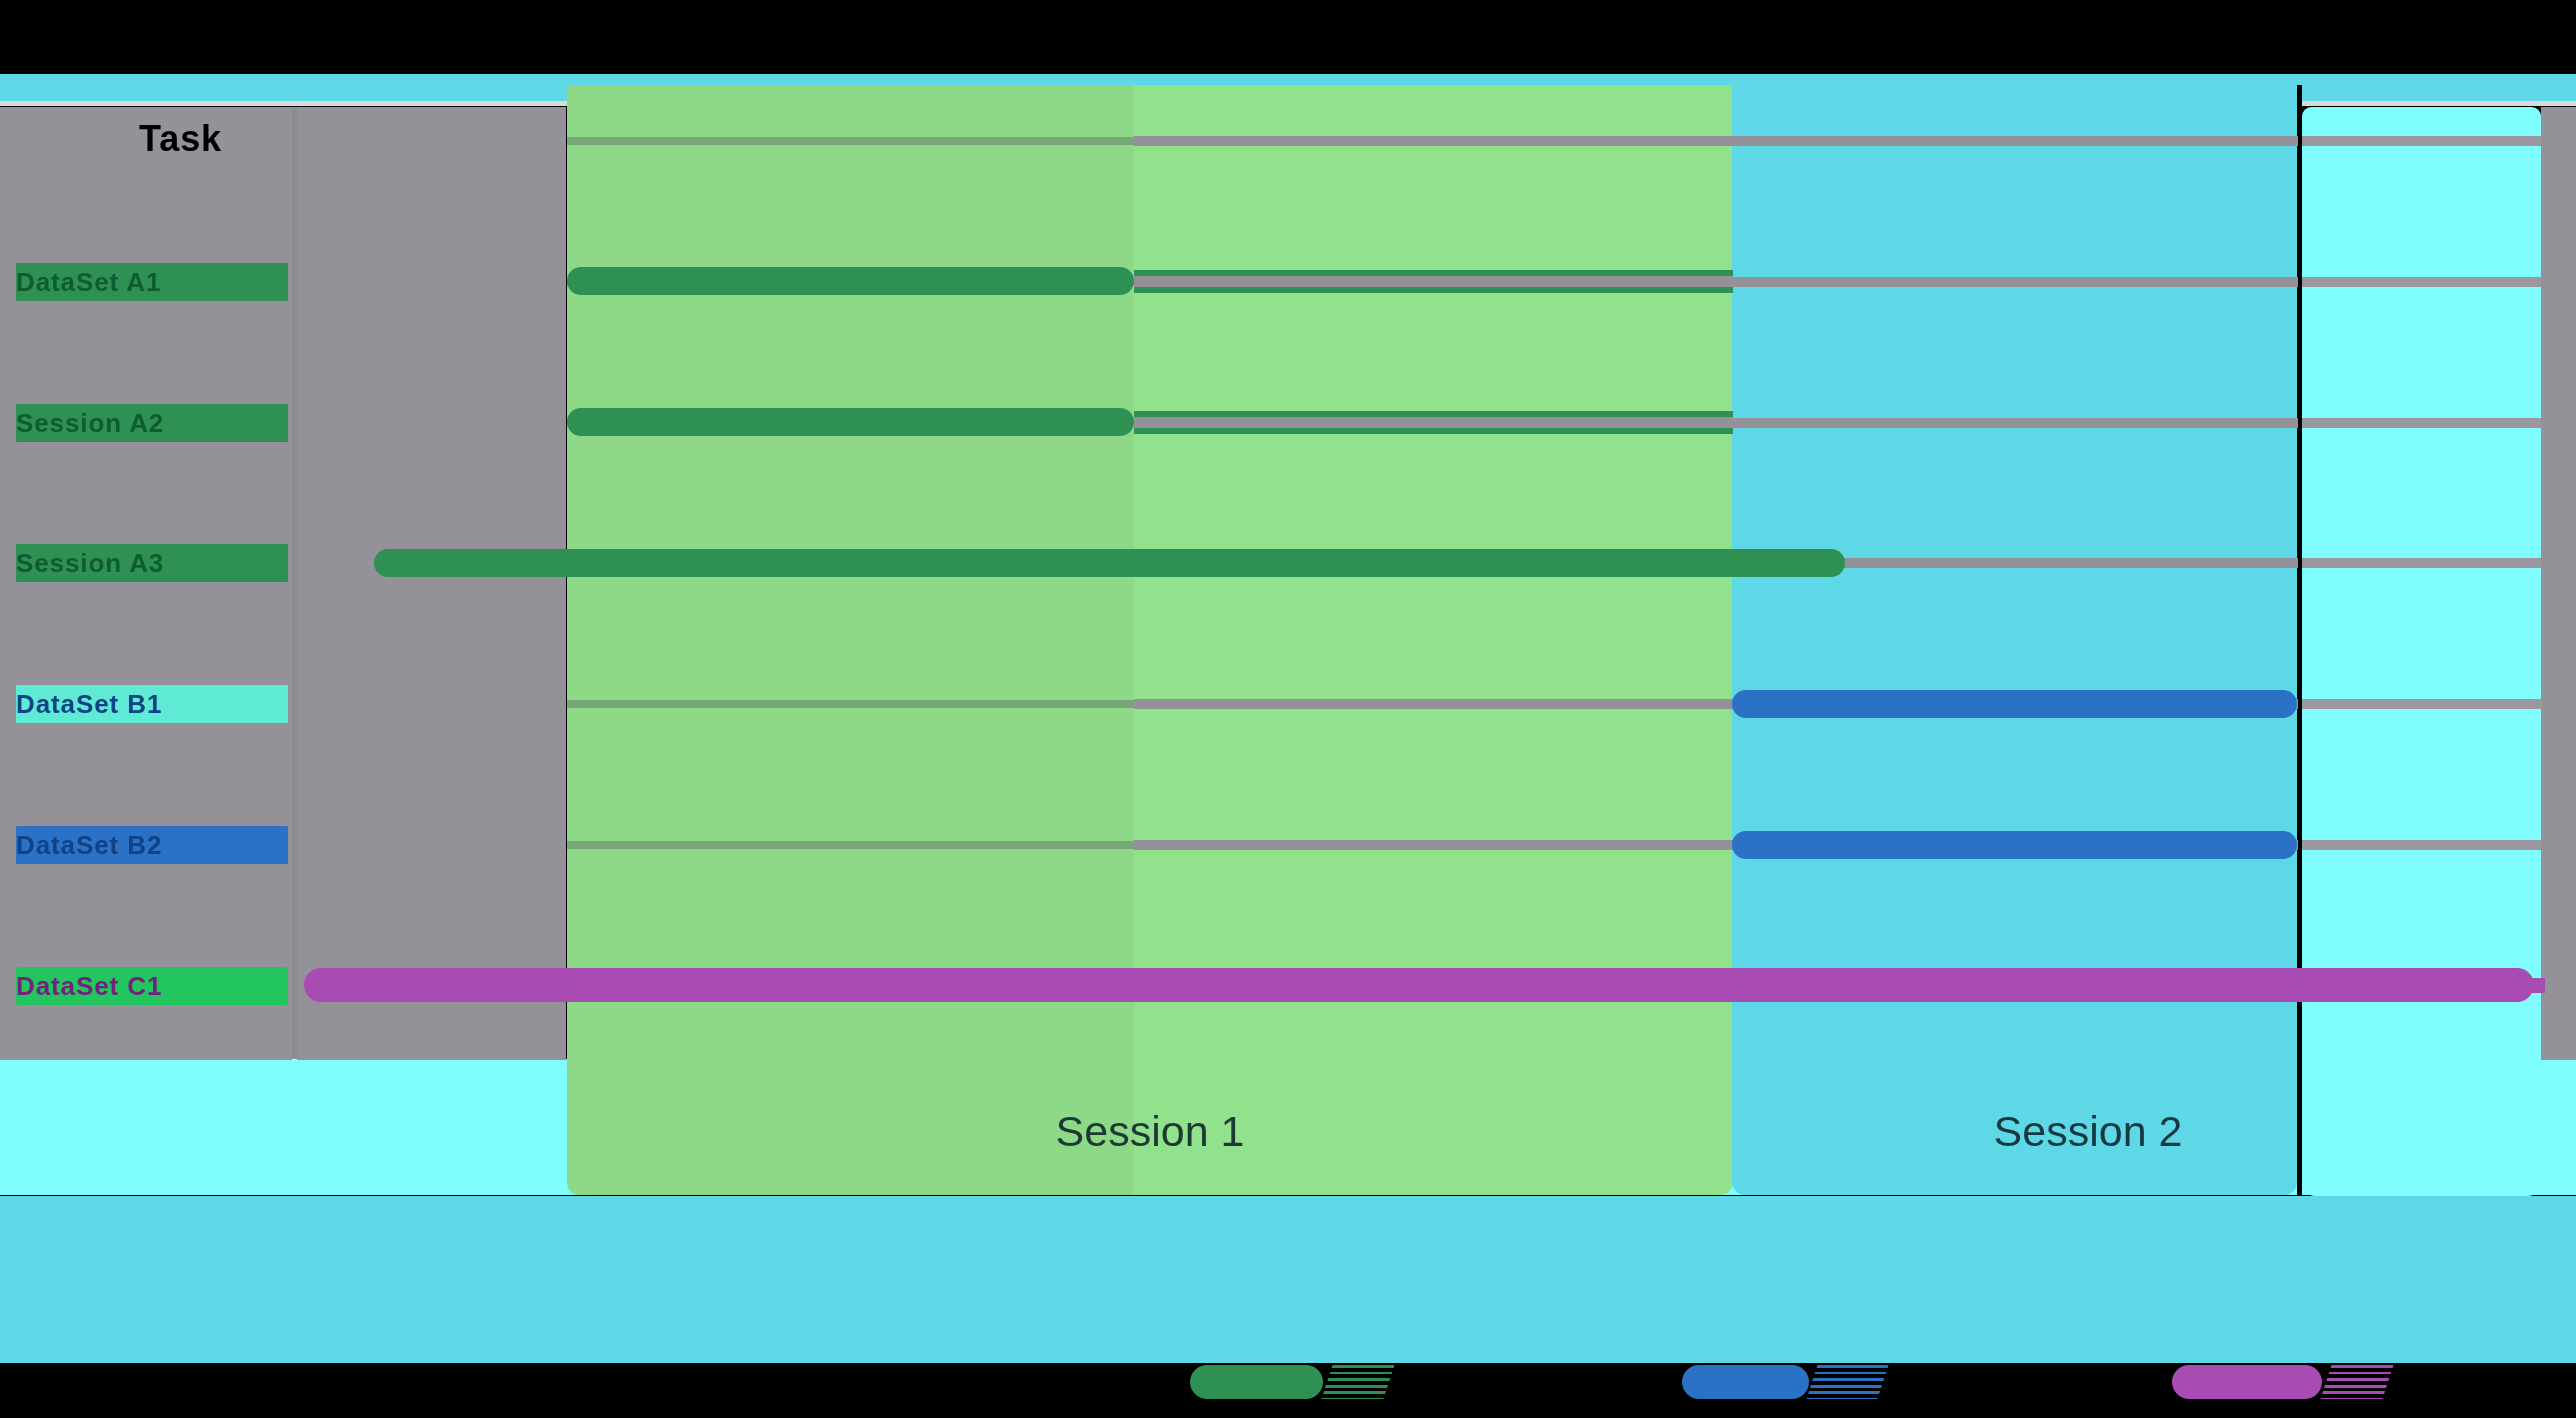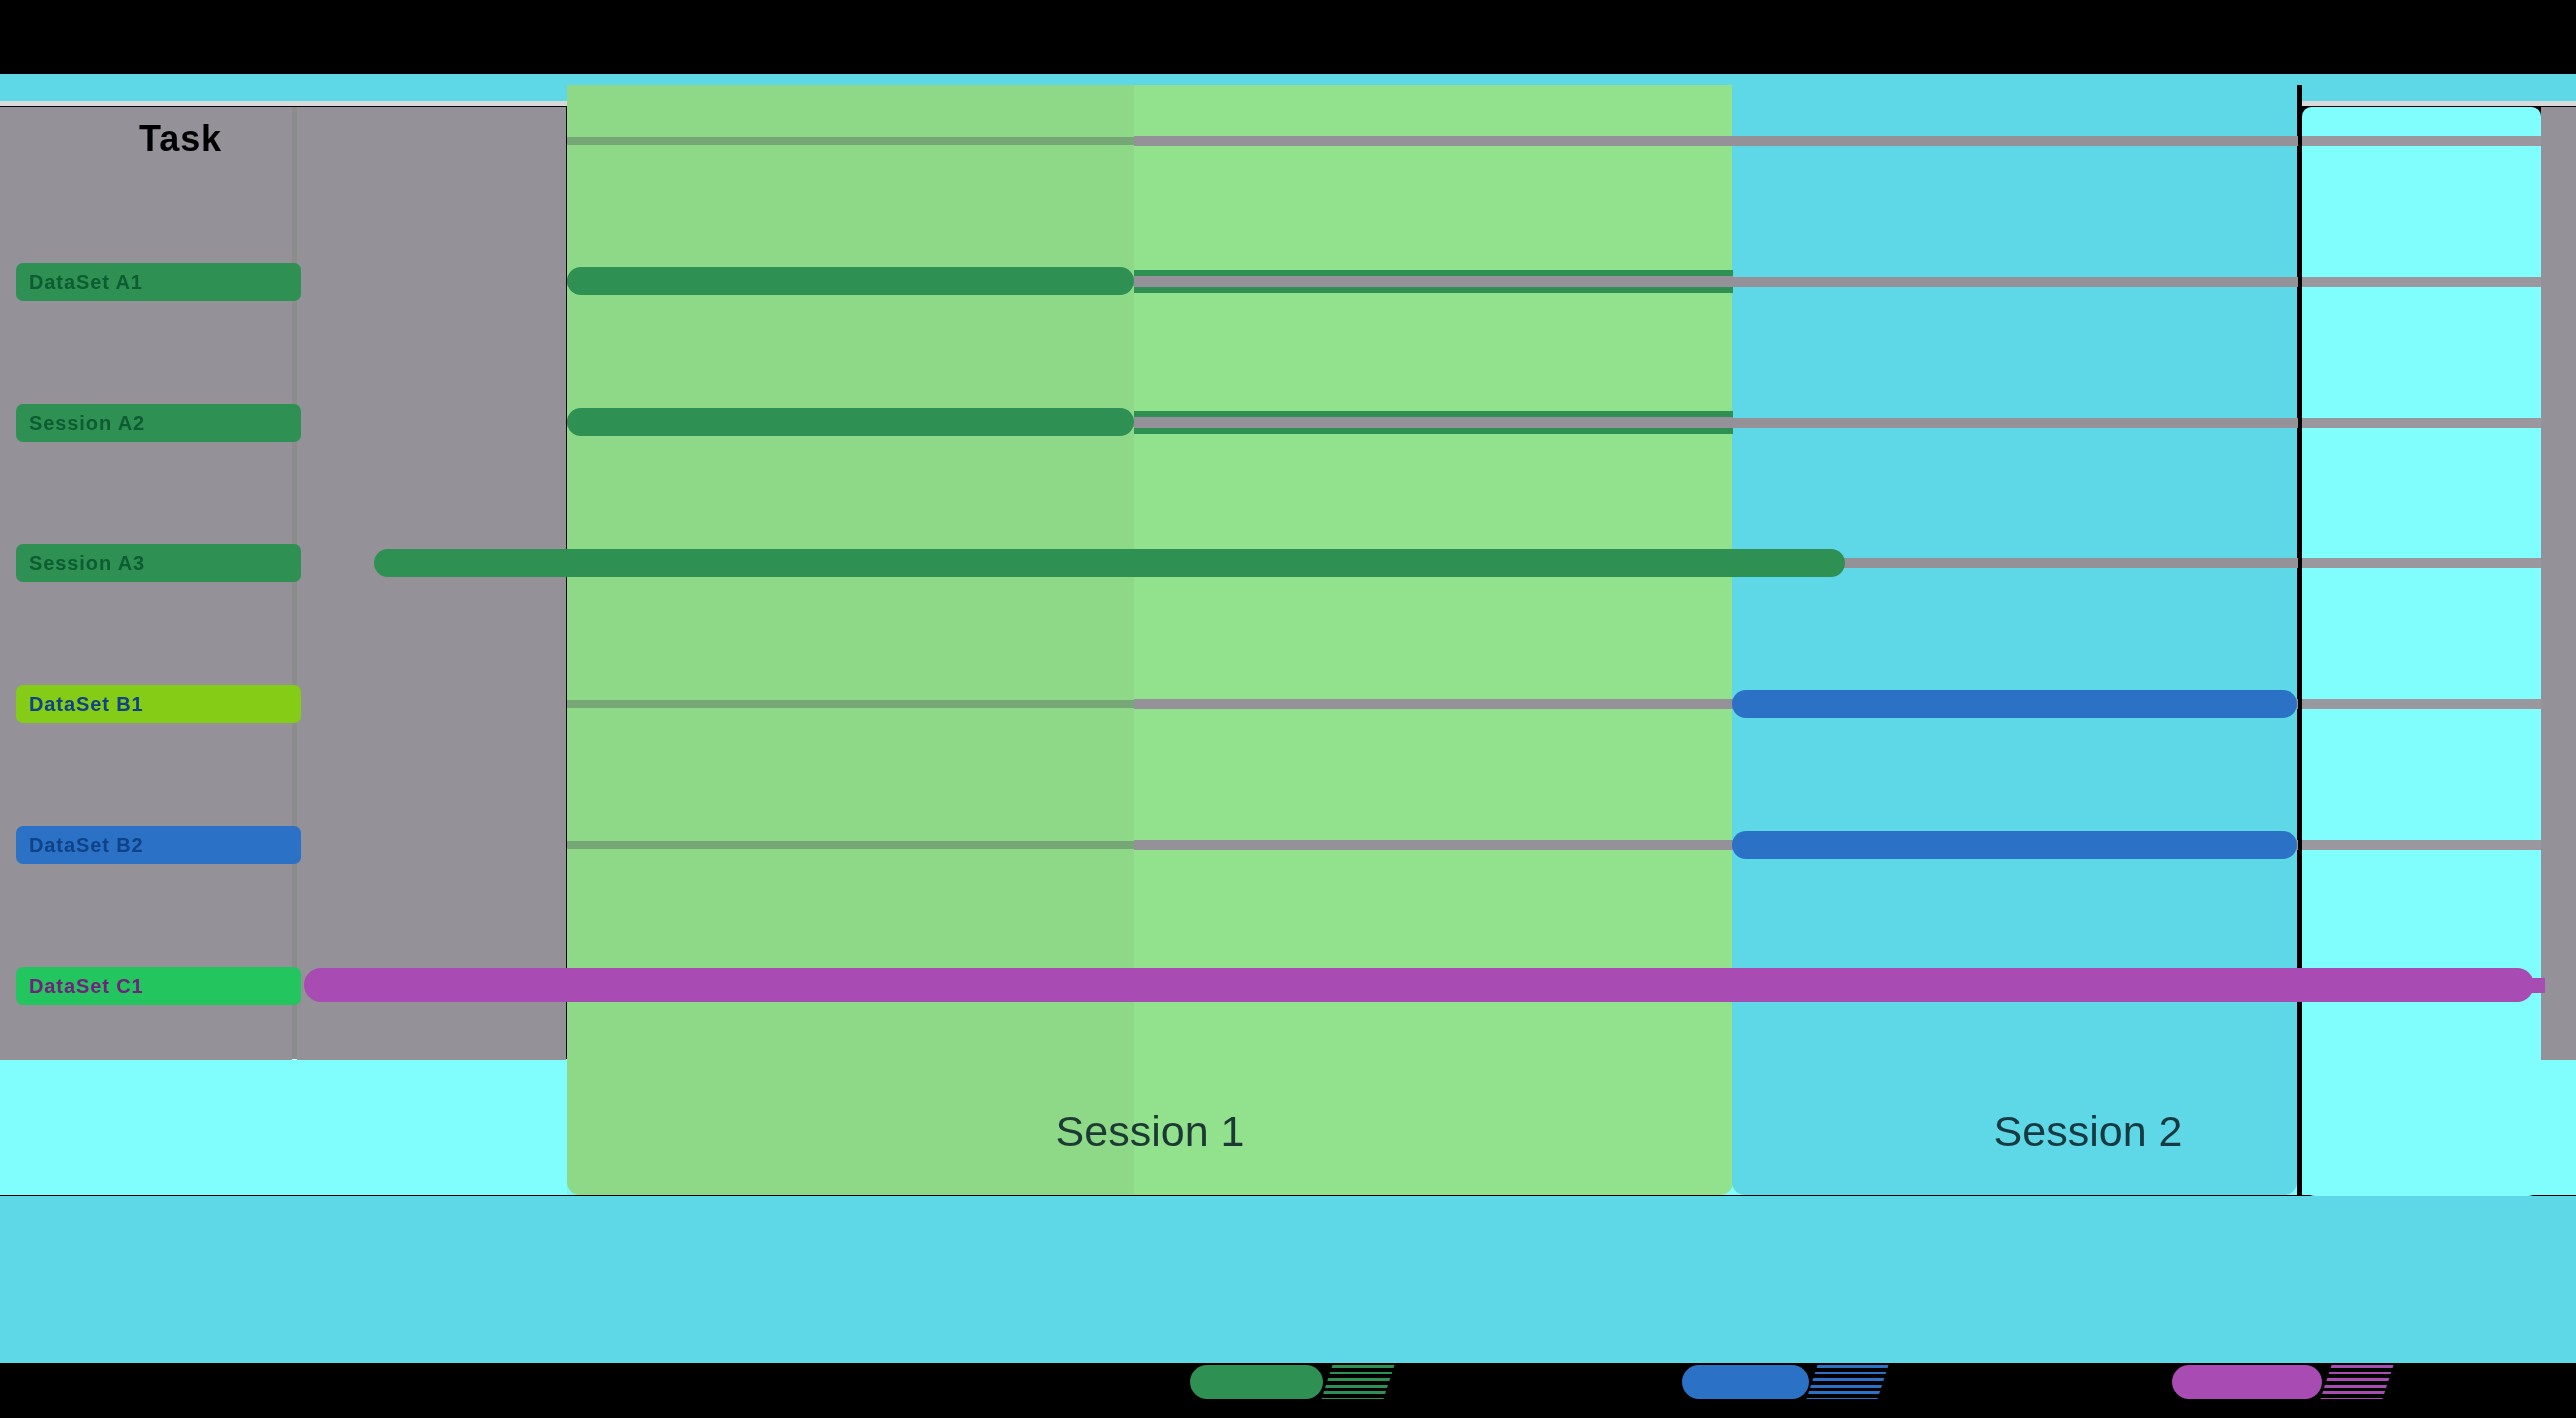--- a/index.html
+++ b/index.html
@@ -27,22 +27,22 @@
   .session-label{z-index:6;font-size:43px;color:#1c3a33;text-align:center;}
   #session1-label{left:567px;top:1107px;width:1166px;}
   #session2-label{left:1805px;top:1107px;width:566px;color:#163942;}
   
   .grid-seg1{background:rgba(88,88,94,.38);z-index:3;}
   .grid-seg2{background:#949198;z-index:3;}
   .grid-seg3{background:#9a979e;z-index:3;}
   .bar-track{z-index:3;}
   .grid-over-track{background:#949198;z-index:4;}
   .row-bar{z-index:5;border-radius:17px;}
-  .row-pill{z-index:5;border-radius:7px;font-weight:bold;font-size:20px;
-            display:flex;align-items:center;padding-left:13px;letter-spacing:0.9px;}
+  .row-pill{z-index:5;border-radius:1px;font-weight:bold;font-size:26px;
+            display:flex;align-items:center;padding-left:0;letter-spacing:0.9px;}
   
   .legend-pill{z-index:6;border-radius:17px;}
   .legend-garble{z-index:6;transform:skewX(-18deg);}
 </style>
 </head>
 <body>
 
 <div class="abs" id="top-cyan-strip"></div>
 <div class="abs" id="top-white-line"></div>
 <div class="abs" id="under-strip"></div>
@@ -88,21 +88,21 @@
     <div class="abs row-pill" style="left: 16px; top: 263px; width: 272px; height: 38px; background: rgb(46, 144, 83); color: rgb(14, 92, 49);">DataSet A1</div>
     <div class="abs bar-track" style="left: 1134px; top: 270px; width: 599px; height: 22.5px; background: rgb(46, 144, 83);"></div>
     <div class="abs grid-over-track" style="left: 1134px; top: 276px; width: 599px; height: 11.3px;"></div>
     <div class="abs row-bar" style="left: 567px; top: 267px; width: 567px; height: 28px; background: rgb(46, 144, 83);"></div>
     <div class="abs row-pill" style="left: 16px; top: 404px; width: 272px; height: 38px; background: rgb(46, 144, 83); color: rgb(14, 92, 49);">Session A2</div>
     <div class="abs bar-track" style="left: 1134px; top: 411px; width: 599px; height: 22.5px; background: rgb(46, 144, 83);"></div>
     <div class="abs grid-over-track" style="left: 1134px; top: 417px; width: 599px; height: 11.3px;"></div>
     <div class="abs row-bar" style="left: 567px; top: 408px; width: 567px; height: 28px; background: rgb(46, 144, 83);"></div>
     <div class="abs row-pill" style="left: 16px; top: 544px; width: 272px; height: 38px; background: rgb(46, 144, 83); color: rgb(14, 92, 49);">Session A3</div>
     <div class="abs row-bar" style="left: 374px; top: 549px; width: 1471px; height: 28px; background: rgb(46, 144, 83);"></div>
-    <div class="abs row-pill" style="left: 16px; top: 685px; width: 272px; height: 38px; background: #84cc16; color: rgb(15, 66, 134);">DataSet B1</div>
+    <div class="abs row-pill" style="left: 16px; top: 685px; width: 272px; height: 38px; background: #5eead4; color: rgb(15, 66, 134);">DataSet B1</div>
     <div class="abs row-bar" style="left: 1732px; top: 690px; width: 565px; height: 28px; background: rgb(43, 114, 198);"></div>
     <div class="abs row-pill" style="left: 16px; top: 826px; width: 272px; height: 38px; background: rgb(43, 114, 198); color: rgb(15, 66, 134);">DataSet B2</div>
     <div class="abs row-bar" style="left: 1732px; top: 831px; width: 565px; height: 28px; background: rgb(43, 114, 198);"></div>
     <div class="abs row-pill" style="left: 16px; top: 967px; width: 272px; height: 38px; background: #22c55e; color: rgb(115, 32, 127);">DataSet C1</div>
     <div class="abs row-bar" style="left: 304px; top: 968px; width: 2230px; height: 34px; background: rgb(168, 75, 178);"></div>
     <div class="abs " style="left: 2528px; top: 978px; width: 17px; height: 15px; background: rgb(168, 75, 178); z-index: 6;"></div>
   </div>
 <div id="legend-layer">
     <div class="abs legend-pill" style="left: 1190px; top: 1365px; width: 133px; height: 34px; background: rgb(46, 144, 83);"></div>
     <div class="abs legend-garble" style="left: 1327px; top: 1365px; width: 62px; height: 34px; background: repeating-linear-gradient(rgb(46, 144, 83) 0px, rgb(46, 144, 83) 2.8px, transparent 2.8px, transparent 6.6px);"></div>

